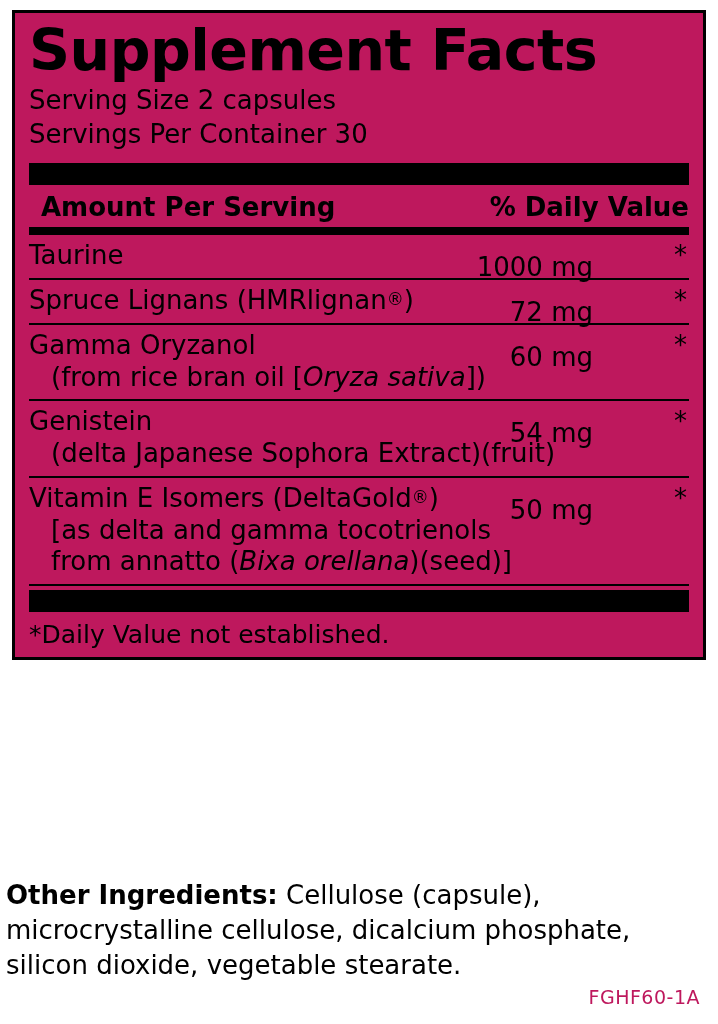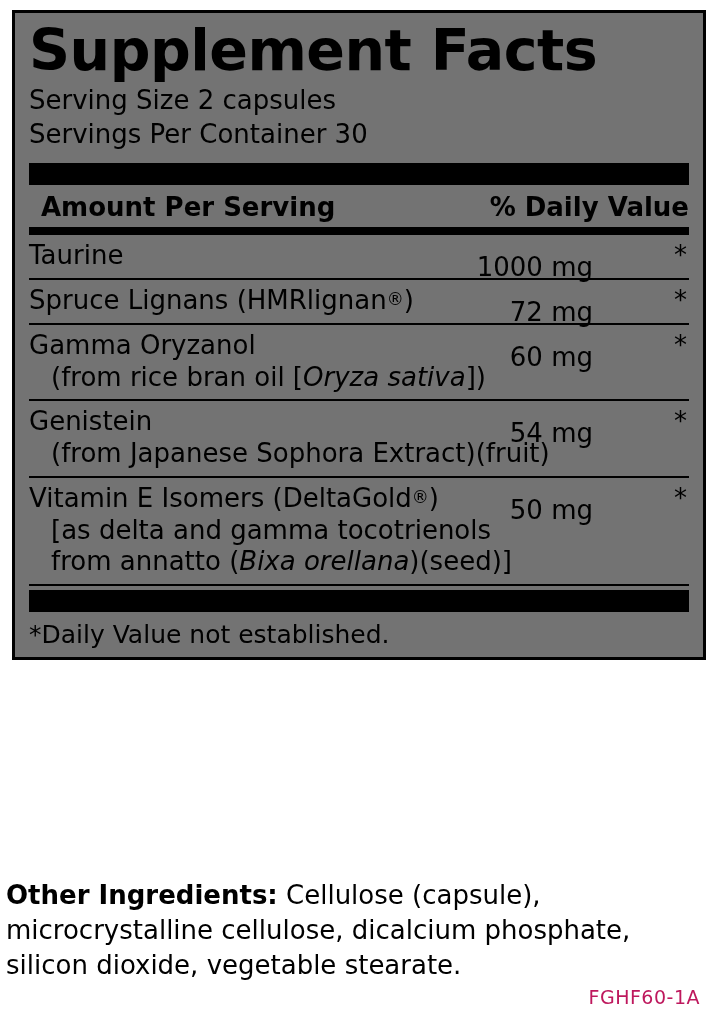--- a/index.html
+++ b/index.html
@@ -24,21 +24,21 @@
 
   
   .panel {
     position: absolute;
     left: 12px;
     top: 10px;
     width: 694px;
     box-sizing: border-box;
     border: 3px solid #000;
     padding: 0 14px 6px 14px;
-    background: #737373;
+    background: #be185d;
   }
 
   .sf-title {
     font-family: "DejaVu Sans", "Liberation Sans", sans-serif;
     font-weight: 700;
     font-size: 57px;
     line-height: 1.05;
     letter-spacing: -0.5px;
     margin: 8px 0 2px 0;
     white-space: nowrap;
@@ -190,21 +190,21 @@
       </div>
       <div class="nut-sub">(from rice bran oil [<i>Oryza sativa</i>])</div>
     </div>
 
     <div class="nut-row">
       <div class="nut-main">
         <span class="nut-name">Genistein</span>
         <span class="nut-amount">54 mg</span>
         <span class="nut-dv">*</span>
       </div>
-      <div class="nut-sub">(from Japanese Sophora Extract)(fruit)</div>
+      <div class="nut-sub">(delta Japanese Sophora Extract)(fruit)</div>
     </div>
 
     <div class="nut-row">
       <div class="nut-main">
         <span class="nut-name">Vitamin E Isomers (DeltaGold</span><span class="reg">®</span><span>)</span>
         <span class="nut-amount">50 mg</span>
         <span class="nut-dv">*</span>
       </div>
       <div class="nut-sub">[as delta and gamma tocotrienols</div>
       <div class="nut-sub">from annatto (<i>Bixa orellana</i>)(seed)]</div>

